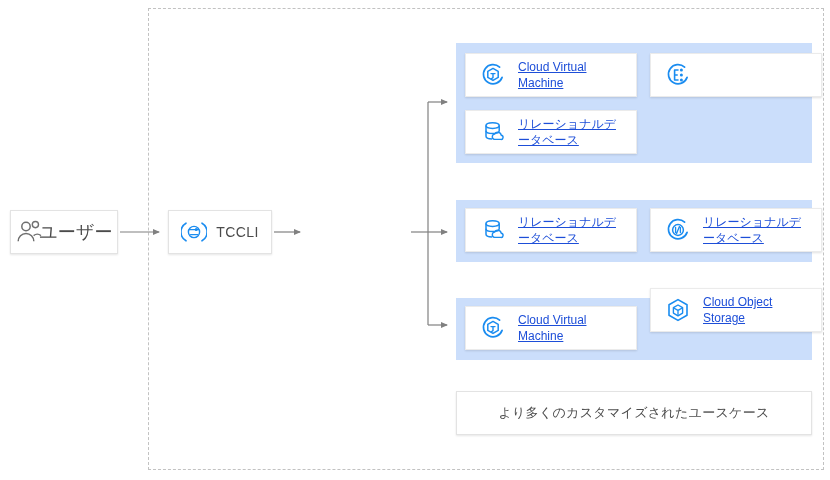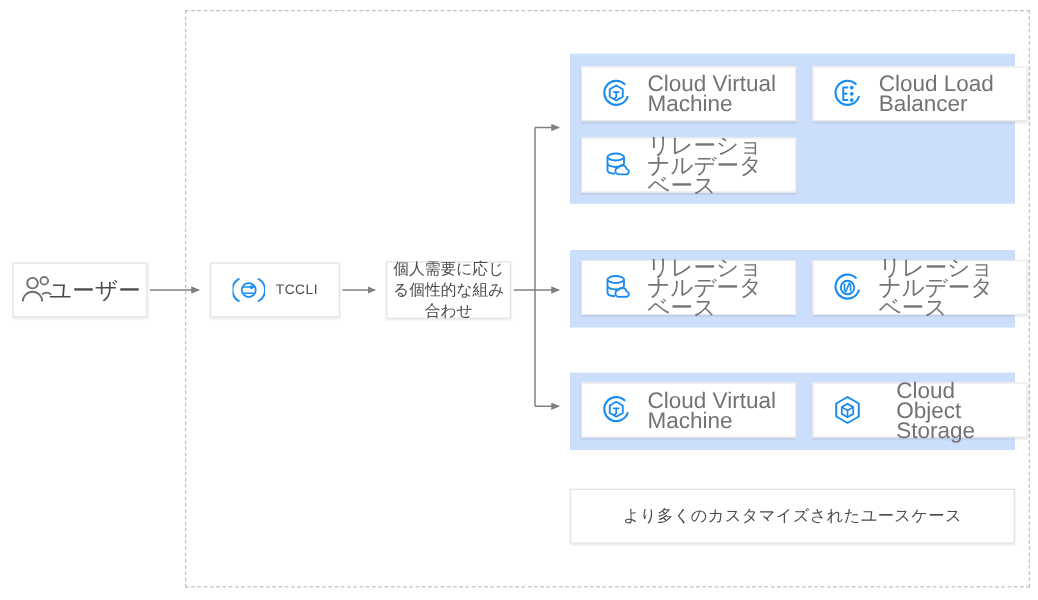--- a/index.html
+++ b/index.html
@@ -25,21 +25,21 @@
     color:#464646;
   }
 
   .user-box{left:10px;top:210px;width:108px;height:44px;}
   .user-inner{display:flex;align-items:center;justify-content:center;width:100%;}
   .user-icon{width:30px;height:26px;flex:none;margin-right:-6px;}
   .user-label{font-size:18px;color:#4b4b4b;letter-spacing:.2px;}
 
   .tccli-box{left:168px;top:210px;width:104px;height:44px;}
   .tccli-icon{width:26px;height:26px;flex:none;margin-right:9px;}
-  .tccli-label{font-size:11px;color:#4b4b4b;letter-spacing:.4px;}
+  .tccli-label{font-size:14px;color:#4b4b4b;letter-spacing:.4px;}
 
   .note-box{
     left:309px;top:209px;width:100px;height:46px;
     padding:0 2px;text-align:center;line-height:17px;font-size:12.6px;color:#4b4b4b;
     overflow:visible;
   }
   .note-box .txt{display:block;width:100px;}
 
   .footer-box{
     left:456px;top:391px;width:356px;height:44px;
@@ -53,31 +53,32 @@
   .group-3{left:456px;top:298px;width:356px;height:62px;}
 
   
   .card{
     position:absolute;box-sizing:border-box;background:#ffffff;
     border:1px solid #ebebeb;box-shadow:0 1px 2px rgba(0,0,0,.12);
     display:flex;align-items:center;height:44px;
   }
   .card .ic{width:26px;height:26px;flex:none;margin-left:14px;margin-right:12px;}
   .card .nm{
-    font-size:18px;line-height:16px;color:#737373;
+    font-size:12px;line-height:16px;color:#1d4ed8;
     width:104px;
+    text-decoration:underline;
   }
   .card.cw{width:172px;}
   .c1{left:465px;top:53px;}
   .c2{left:650px;top:53px;}
   .c3{left:465px;top:110px;}
   .c4{left:465px;top:208px;}
   .c5{left:650px;top:208px;}
   .c6{left:465px;top:306px;}
-  .c7{left:650px;top:306px;justify-content:space-between;}
+  .c7{left:650px;top:288px;}
 
   
   .conn{position:absolute;left:0;top:0;width:830px;height:480px;pointer-events:none;}
 </style>
 </head>
 <body>
 
 <div id="stage">
 
   <div class="dashed-region"></div>
@@ -115,42 +116,38 @@
     <svg class="tccli-icon" viewBox="0 0 26 26">
       <path d="M5 4.2 A10.2 10.2 0 0 0 5 21.8" fill="none" stroke="#1a8cf0" stroke-width="1.6" stroke-linecap="round"></path>
       <path d="M21 4.2 A10.2 10.2 0 0 1 21 21.8" fill="none" stroke="#1a8cf0" stroke-width="1.6" stroke-linecap="round"></path>
       <circle cx="13" cy="13" r="5.6" fill="none" stroke="#1a8cf0" stroke-width="1.4"></circle>
       <path d="M8.4 10.6 h9.2 M9.6 15.6 h7" stroke="#1a8cf0" stroke-width="1.3" stroke-linecap="round"></path>
       <circle cx="15.2" cy="10.6" r="1.5" fill="#1a8cf0"></circle>
     </svg>
     <span class="tccli-label">TCCLI</span>
   </div>
 
-  <div class="plain-box note-box">
-    <span class="txt">個人需要に応じる個性的な組み合わせ</span>
-  </div>
 
   <div class="group group-1"></div>
   <div class="card cw c1">
     <svg class="ic" viewBox="0 0 26 26">
       <path d="M19.6 5.2 A9.6 9.6 0 1 0 22.1 15.4" fill="none" stroke="#1a8cf0" stroke-width="1.7" stroke-linecap="round"></path>
       <path d="M13 6.4 l5.2 3 v6 l-5.2 3 -5.2 -3 v-6 z" fill="none" stroke="#1a8cf0" stroke-width="1.5" stroke-linejoin="round"></path>
       <path d="M11 11.6 h4 M13 11.6 v4 l-1.6 1.2" fill="none" stroke="#1a8cf0" stroke-width="1.4" stroke-linecap="round"></path>
     </svg>
     <span class="nm">Cloud Virtual Machine</span>
   </div>
   <div class="card cw c2">
     <svg class="ic" viewBox="0 0 26 26">
       <path d="M19.6 5.2 A9.6 9.6 0 1 0 22.1 15.4" fill="none" stroke="#1a8cf0" stroke-width="1.7" stroke-linecap="round"></path>
       <path d="M9.6 8 v10 M9.6 8 h3.4 M9.6 13 h2.6 M9.6 18 h3.4" fill="none" stroke="#1a8cf0" stroke-width="1.6" stroke-linecap="round"></path>
       <circle cx="16.4" cy="8" r="1.5" fill="#1a8cf0"></circle>
       <circle cx="16.4" cy="13" r="1.5" fill="#1a8cf0"></circle>
       <circle cx="16.4" cy="18" r="1.5" fill="#1a8cf0"></circle>
     </svg>
-    <span class="nm">Cloud Load Balancer</span>
   </div>
   <div class="card cw c3">
     <svg class="ic" viewBox="0 0 26 26">
       <ellipse cx="12.6" cy="6.6" rx="6.6" ry="2.8" fill="none" stroke="#1a8cf0" stroke-width="1.5"></ellipse>
       <path d="M6 6.6 v5.2 c0 1.55 2.95 2.8 6.6 2.8 s6.6 -1.25 6.6 -2.8 v-5.2" fill="none" stroke="#1a8cf0" stroke-width="1.5"></path>
       <path d="M6 11.8 v5.4 c0 1.5 2.6 2.7 6 2.8" fill="none" stroke="#1a8cf0" stroke-width="1.5"></path>
       <path d="M14.4 20.4 a2.7 2.7 0 0 1 0.2 -5.3 a3.5 3.5 0 0 1 6.6 1.1 a2.1 2.1 0 0 1 -0.5 4.2 z" fill="none" stroke="#1a8cf0" stroke-width="1.4" stroke-linejoin="round"></path>
     </svg>
     <span class="nm">リレーショナルデータベース</span>
   </div>

